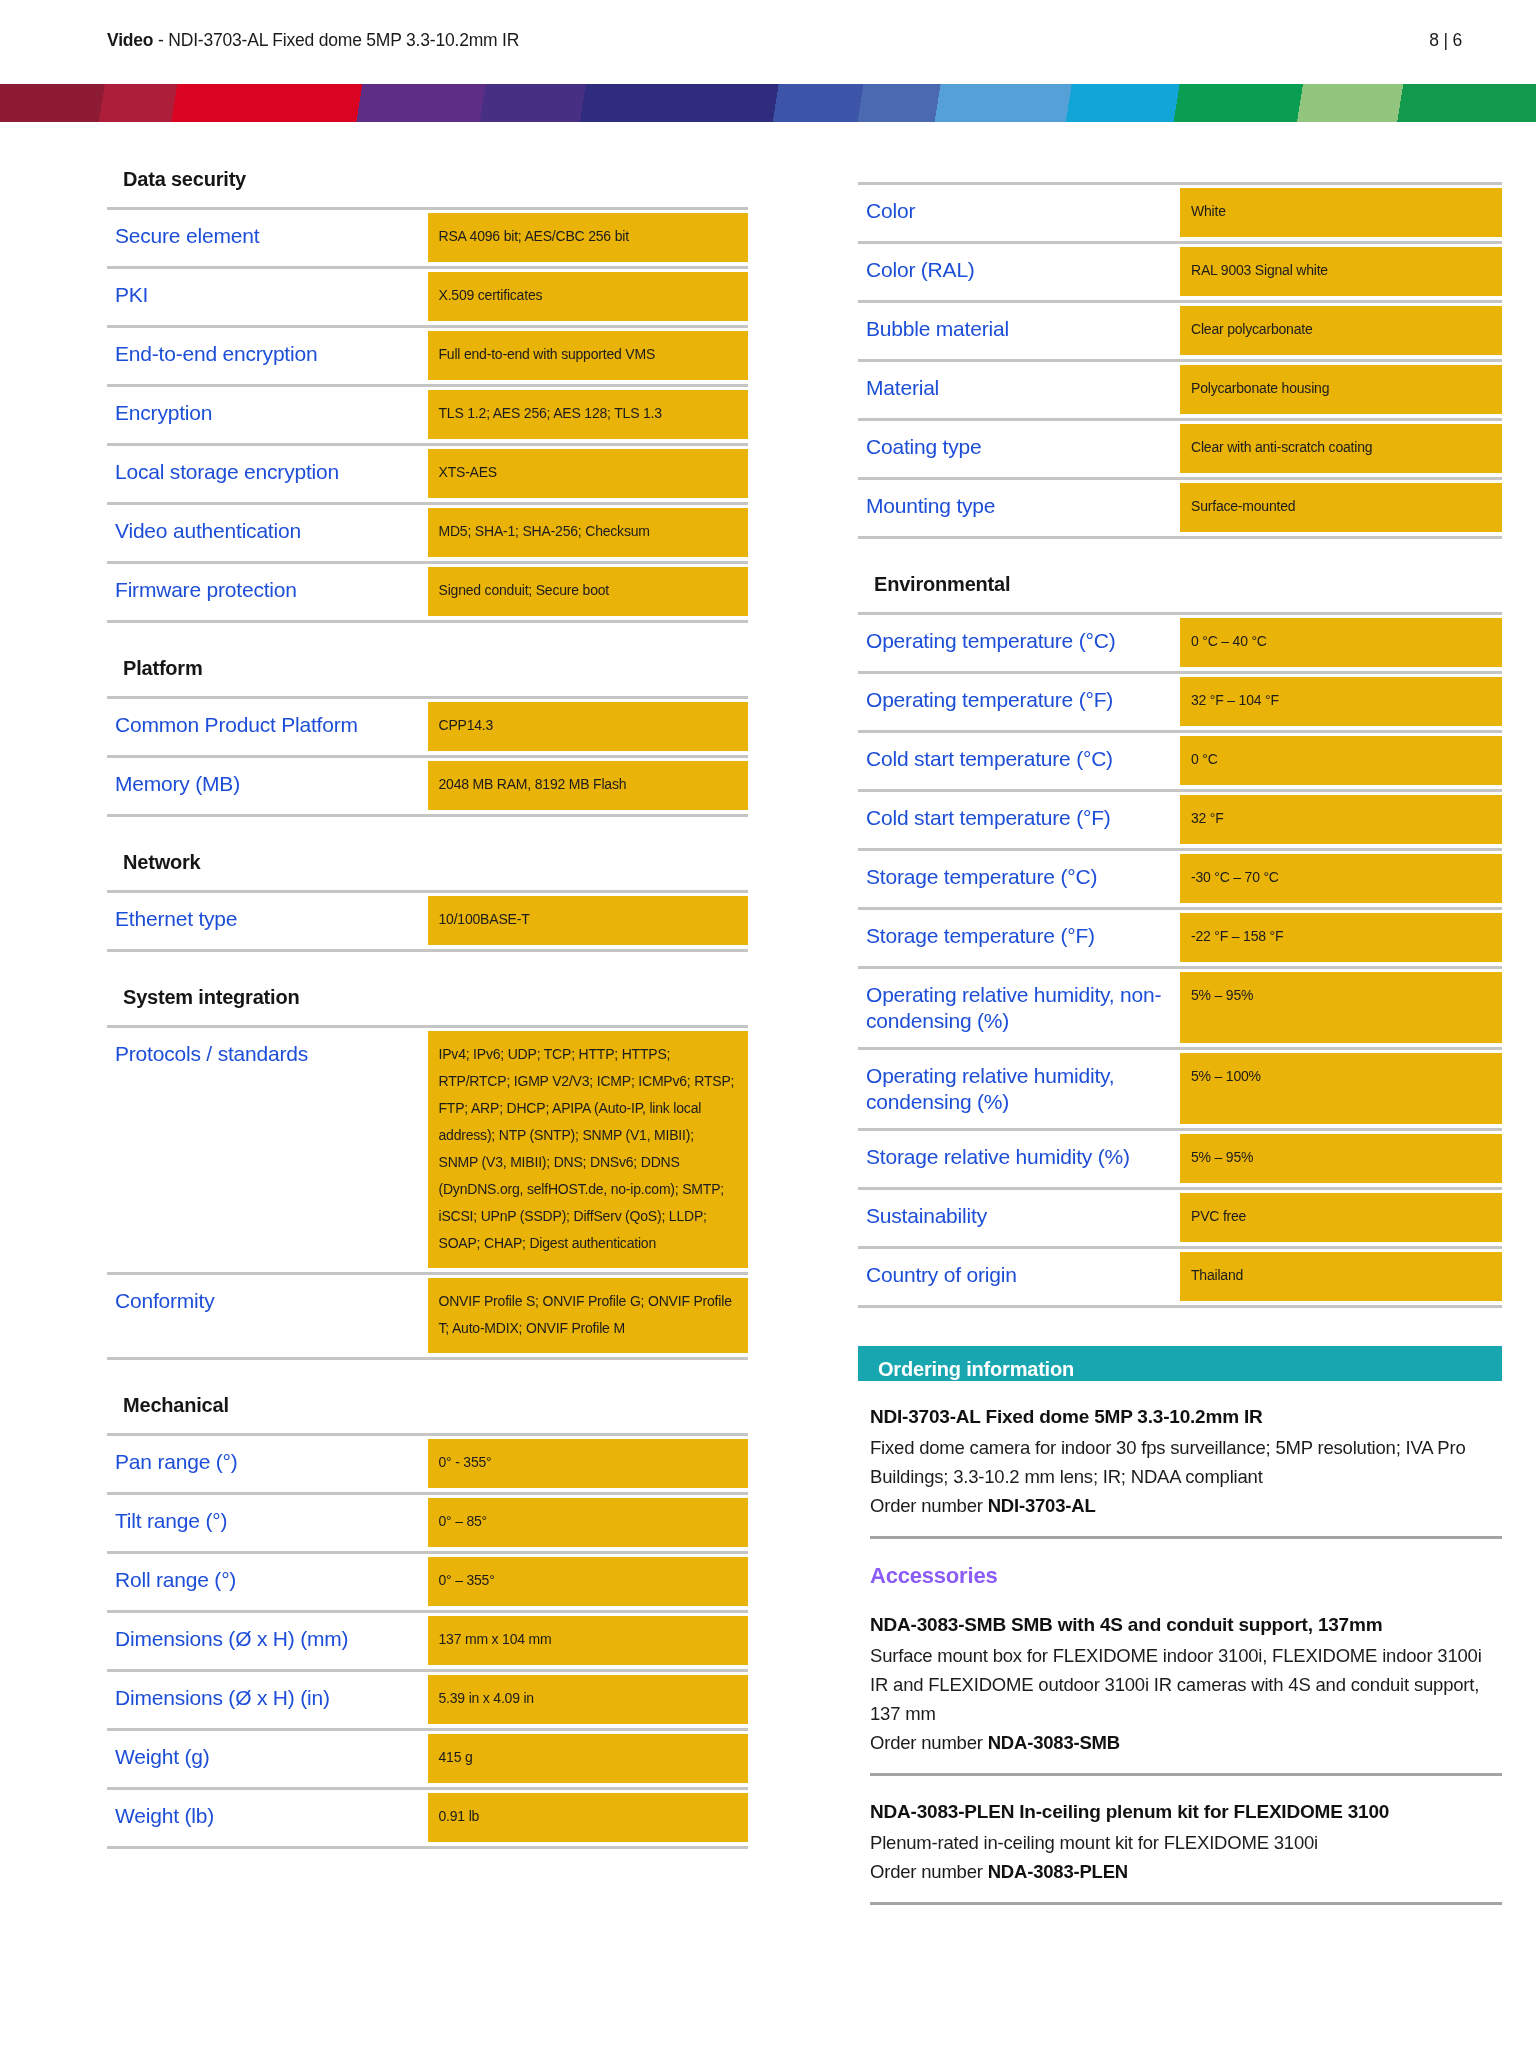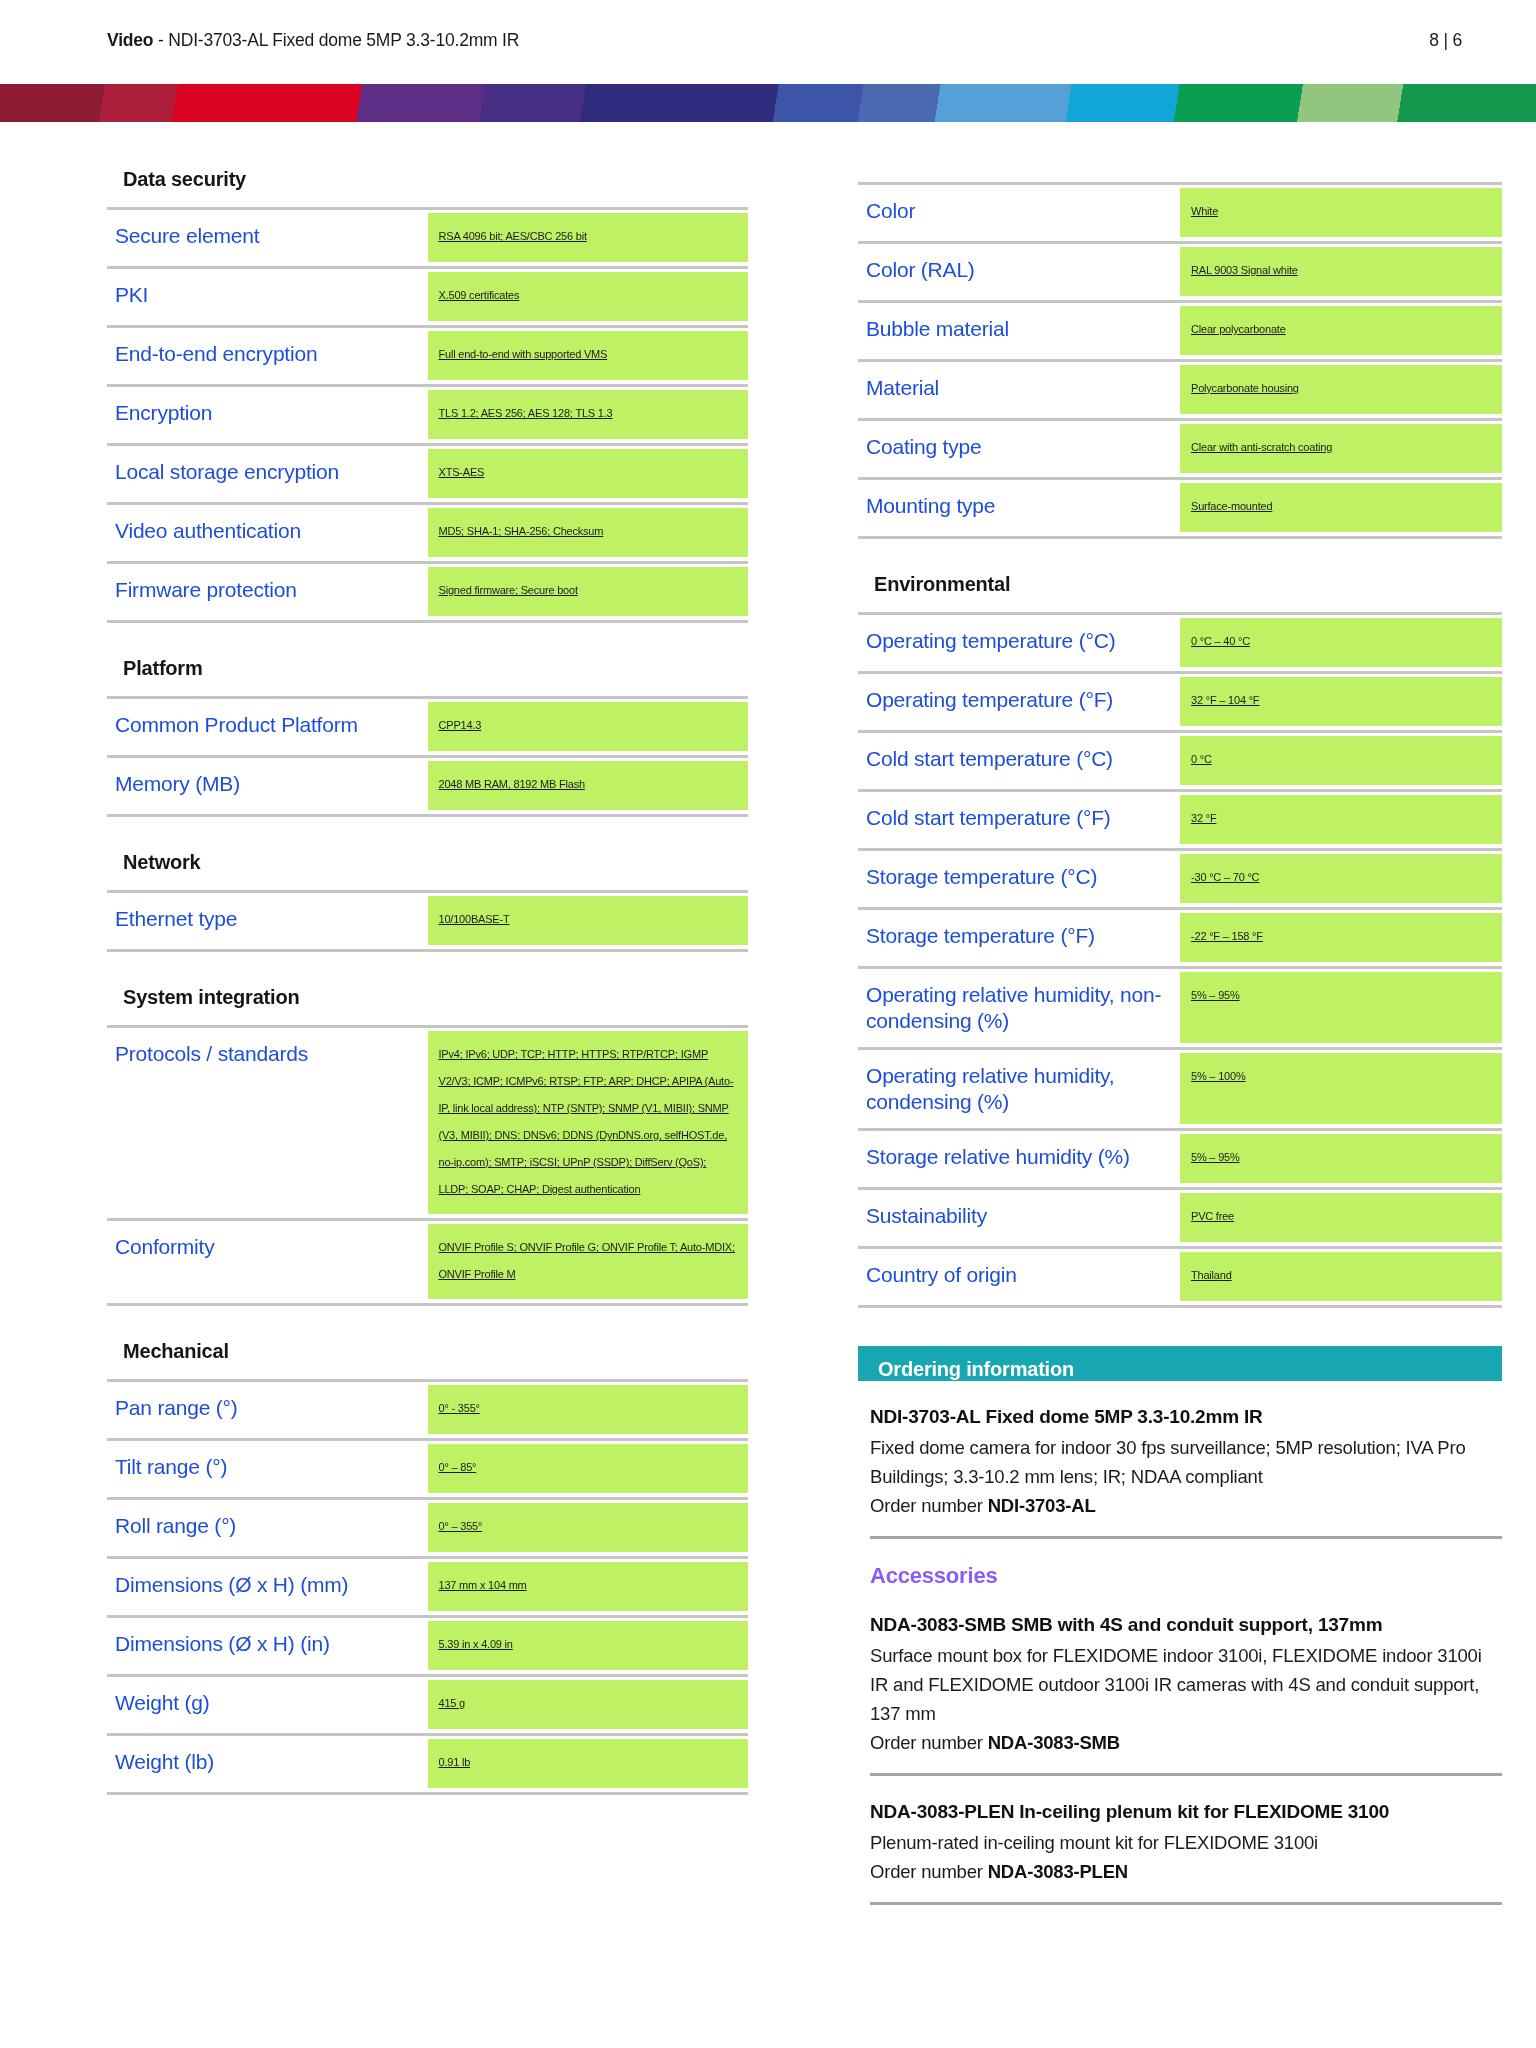--- a/index.html
+++ b/index.html
@@ -38,22 +38,22 @@
   .spec-table{border-bottom:3px solid #c5c5c5;}
   .spec-table.no-title{margin-top:14px;}
   .spec-row{
     display:grid;grid-template-columns:1fr 1fr;
     border-top:3px solid #c5c5c5;min-height:56px;
   }
   .spec-label{
     padding:13px 14px 13px 8px;font-size:21px;line-height:26px;color:#1d4ed8;
   }
   .spec-value{
-    background:#bef264;margin:3px 0 4px 0;
-    padding:10px 12px 11px 11px;font-size:11px;line-height:27px;color:#1c1c1c;text-decoration:underline;
+    background:#eab308;margin:3px 0 4px 0;
+    padding:10px 12px 11px 11px;font-size:14px;line-height:27px;color:#1c1c1c;
   }
   
   .order-banner{
     margin-top:38px;height:35px;line-height:46px;
     background:#18a7b1;color:#fff;font-size:20px;font-weight:bold;
     padding-left:20px;letter-spacing:-0.2px;
   }
   .order-body{padding-left:12px;}
   .order-entry{margin-top:22px;}
   .entry-name{font-weight:bold;font-size:19px;line-height:28px;max-width:520px;color:#111;}
@@ -102,21 +102,21 @@
         <div class="spec-row">
           <div class="spec-label">Local storage encryption</div>
           <div class="spec-value">XTS-AES</div>
         </div>
         <div class="spec-row">
           <div class="spec-label">Video authentication</div>
           <div class="spec-value">MD5; SHA-1; SHA-256; Checksum</div>
         </div>
         <div class="spec-row">
           <div class="spec-label">Firmware protection</div>
-          <div class="spec-value">Signed firmware; Secure boot</div>
+          <div class="spec-value">Signed conduit; Secure boot</div>
         </div>
       </div>
       <h2 class="section-title">Platform</h2>
       <div class="spec-table">
         <div class="spec-row">
           <div class="spec-label">Common Product Platform</div>
           <div class="spec-value">CPP14.3</div>
         </div>
         <div class="spec-row">
           <div class="spec-label">Memory (MB)</div>

